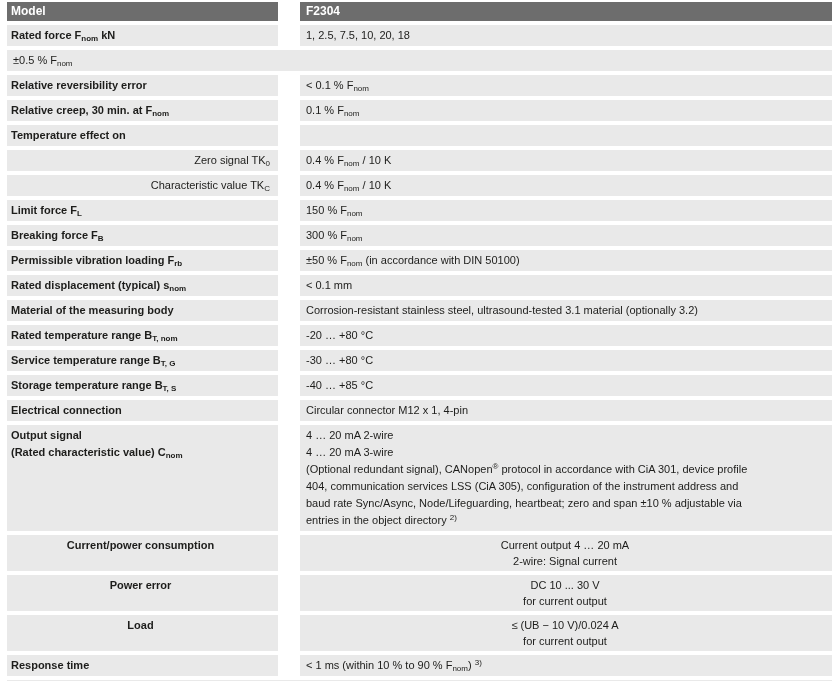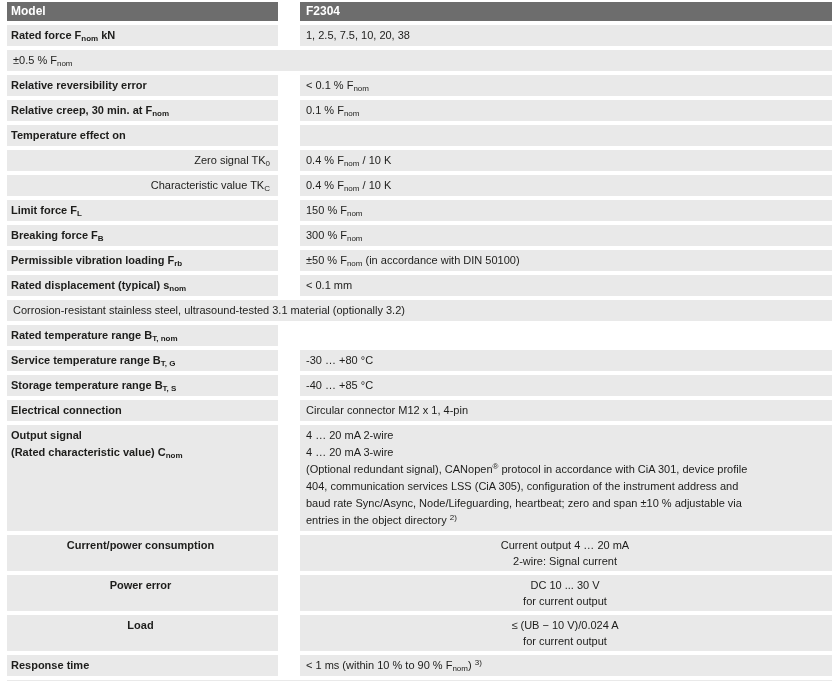--- a/index.html
+++ b/index.html
@@ -89,21 +89,21 @@
       <div class="cell left">Model</div>
       <div class="cell right">F2304</div>
     </div>
 
     <div id="rows">
   <div class="t-row">
     <div class="cell left">
             <div>Rated force F<sub>nom</sub> kN</div>
           </div>
     <div class="cell right">
-            <div>1, 2.5, 7.5, 10, 20, 38</div>
+            <div>1, 2.5, 7.5, 10, 20, 18</div>
           </div>
   </div>
 
   <div class="t-row">
     <div class="cell right">
             <div>±0.5 % F<sub>nom</sub></div>
           </div>
   </div>
 
   <div class="t-row">
@@ -179,28 +179,34 @@
   <div class="t-row">
     <div class="cell left">
             <div>Rated displacement (typical) s<sub>nom</sub></div>
           </div>
     <div class="cell right">
             <div>&lt; 0.1 mm</div>
           </div>
   </div>
 
   <div class="t-row">
+    <div class="cell left">
+            <div>Material of the measuring body</div>
+          </div>
     <div class="cell right">
             <div>Corrosion-resistant stainless steel, ultrasound-tested 3.1 material (optionally 3.2)</div>
           </div>
   </div>
 
   <div class="t-row">
     <div class="cell left">
             <div>Rated temperature range B<sub>T, nom</sub></div>
+          </div>
+    <div class="cell right">
+            <div>-20 … +80 °C</div>
           </div>
   </div>
 
   <div class="t-row">
     <div class="cell left">
             <div>Service temperature range B<sub>T, G</sub></div>
           </div>
     <div class="cell right">
             <div>-30 … +80 °C</div>
           </div>

